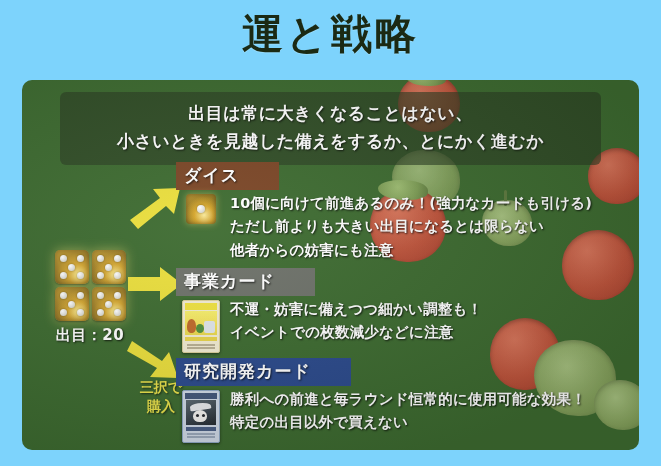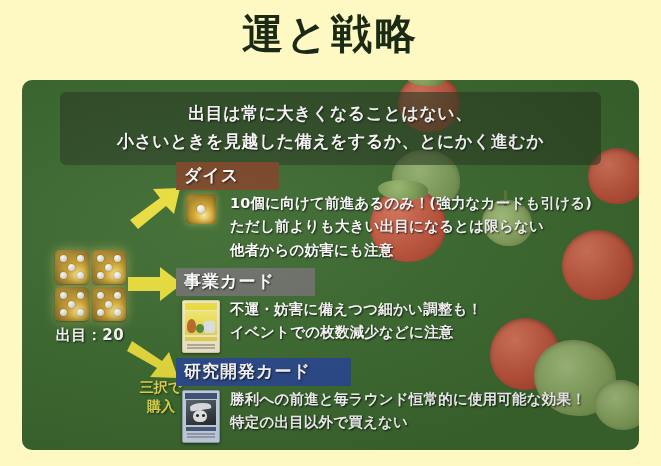--- a/index.html
+++ b/index.html
@@ -10,21 +10,21 @@
     width: 661px;
     height: 466px;
     overflow: hidden;
     background: #7cc563;
     font-family: "DejaVu Sans", "Liberation Sans", sans-serif;
   }
   #slide {
     position: relative;
     width: 661px;
     height: 466px;
-    background: #fef9c3;
+    background: #7dd3fc;
   }
 
   
   #title {
     position: absolute;
     top: 12px;
     left: 0;
     width: 661px;
     text-align: center;
     font-size: 41px;

